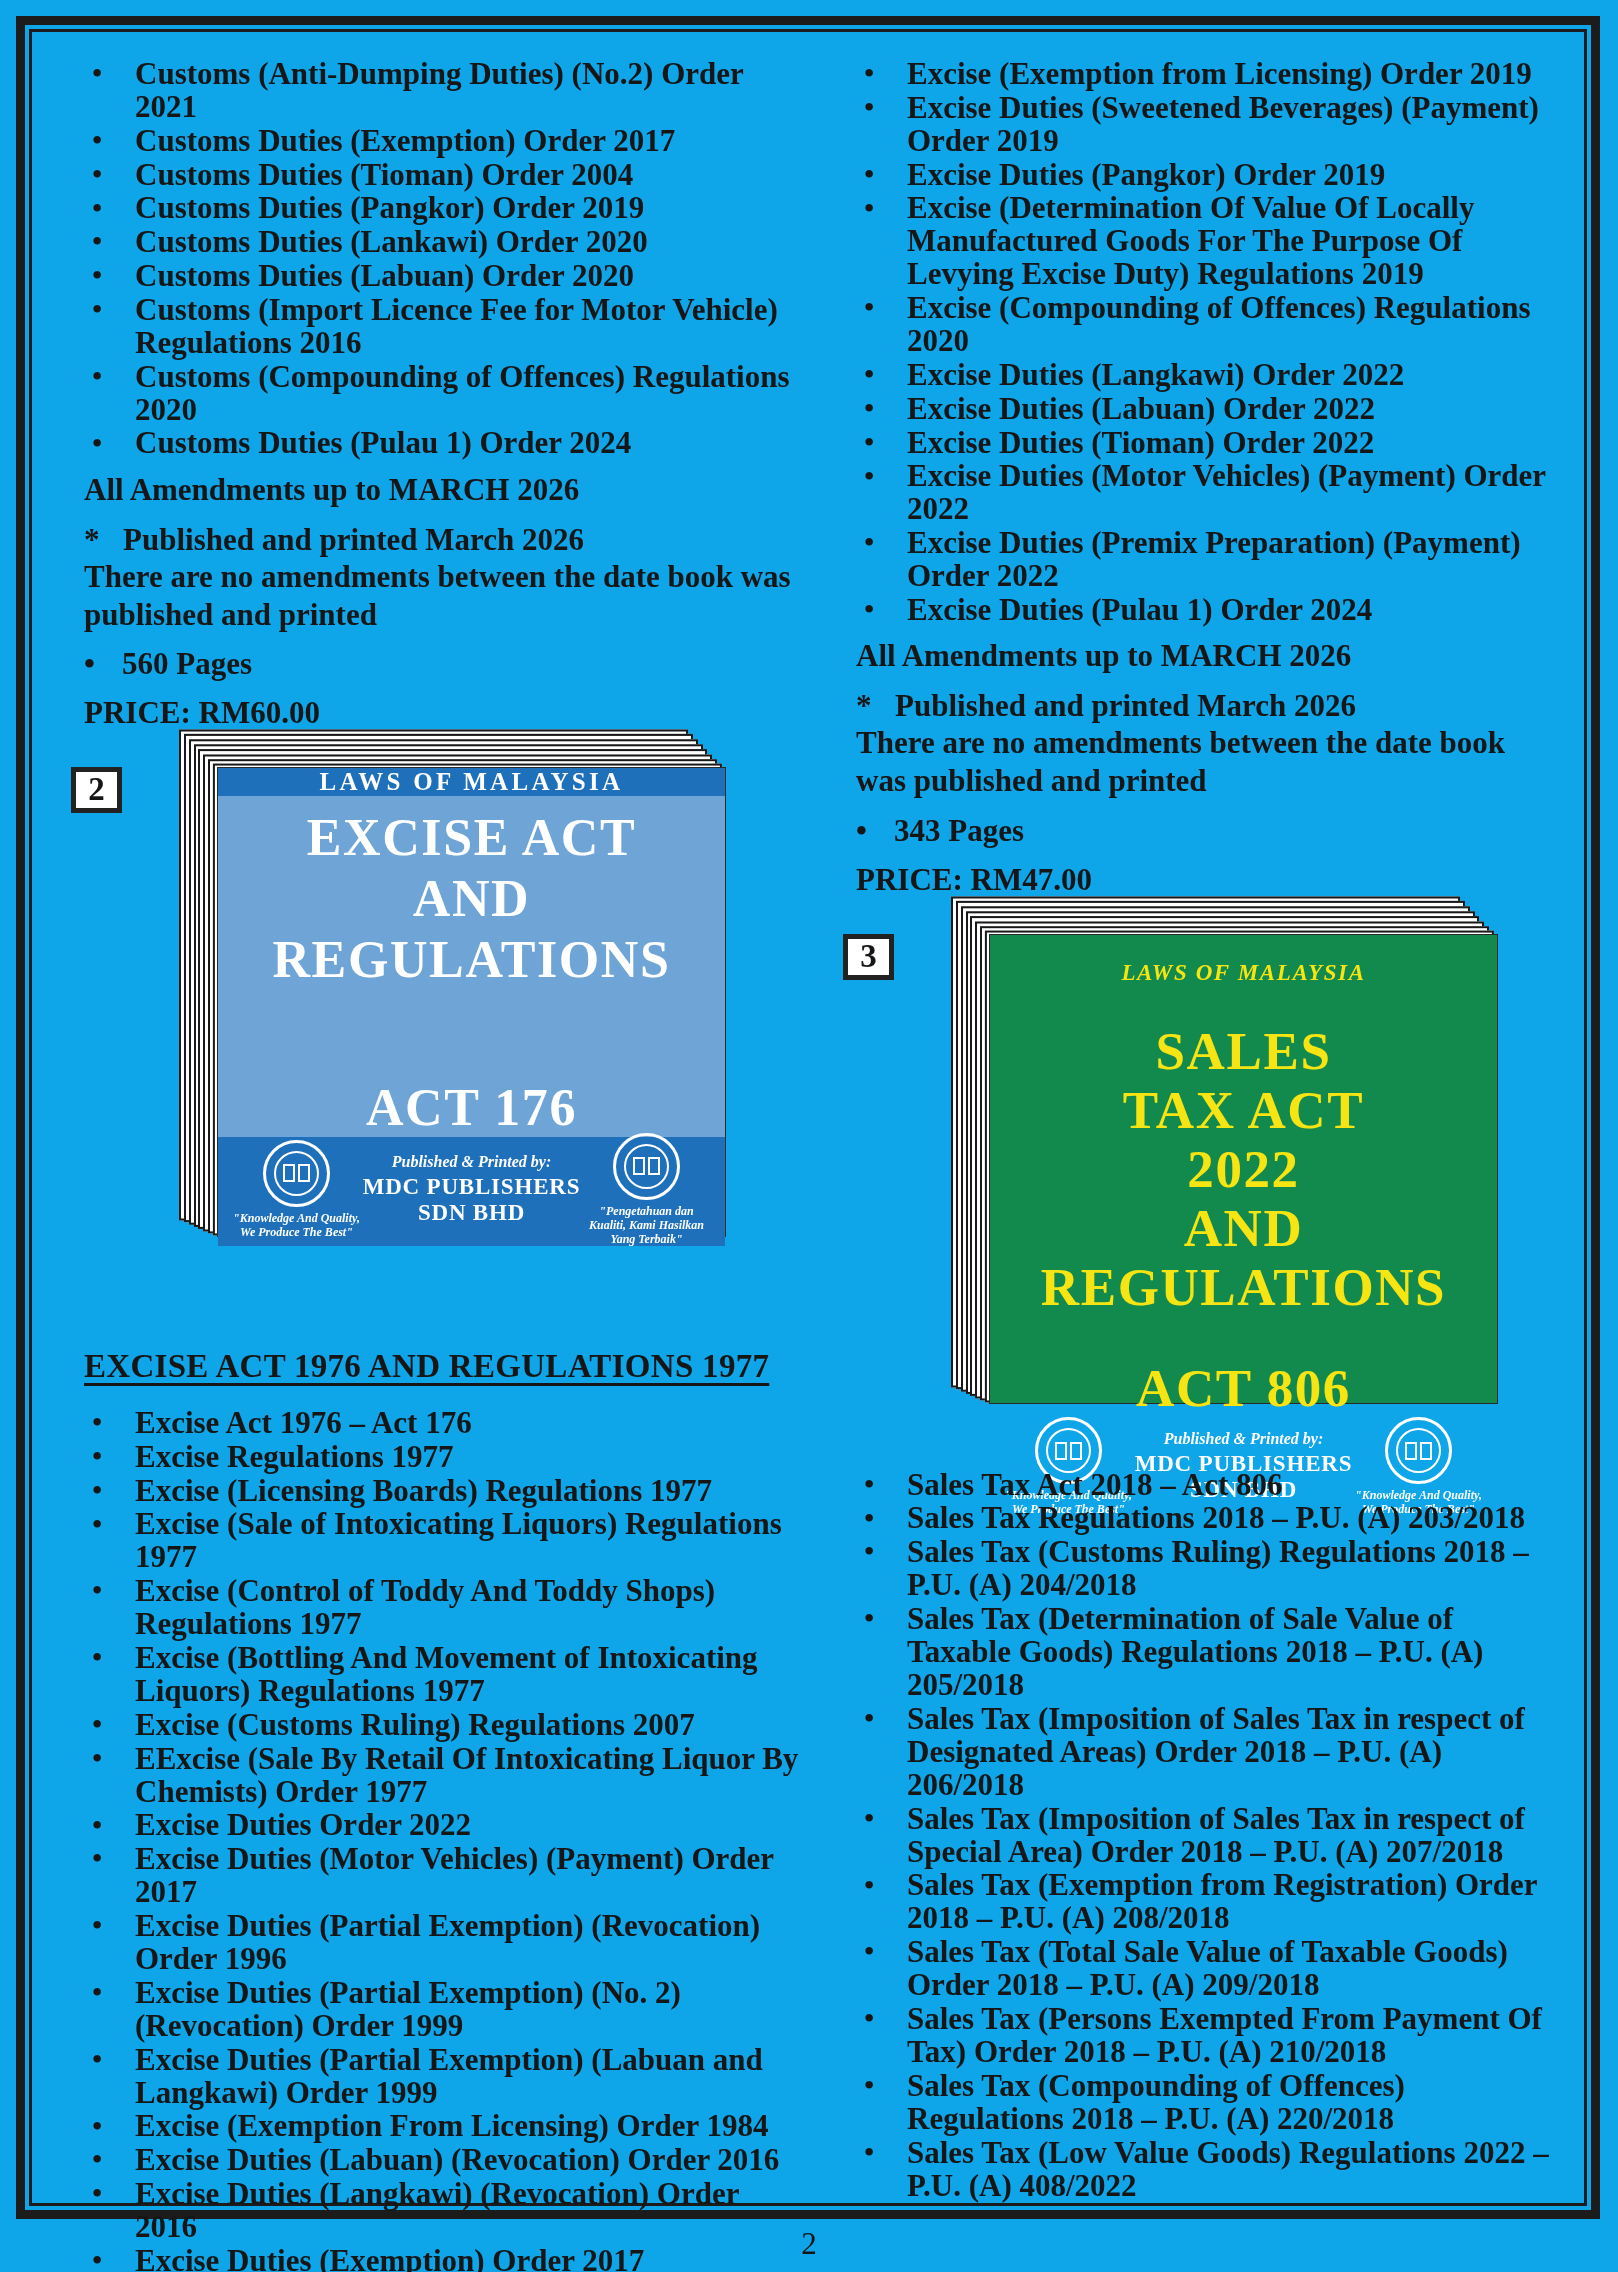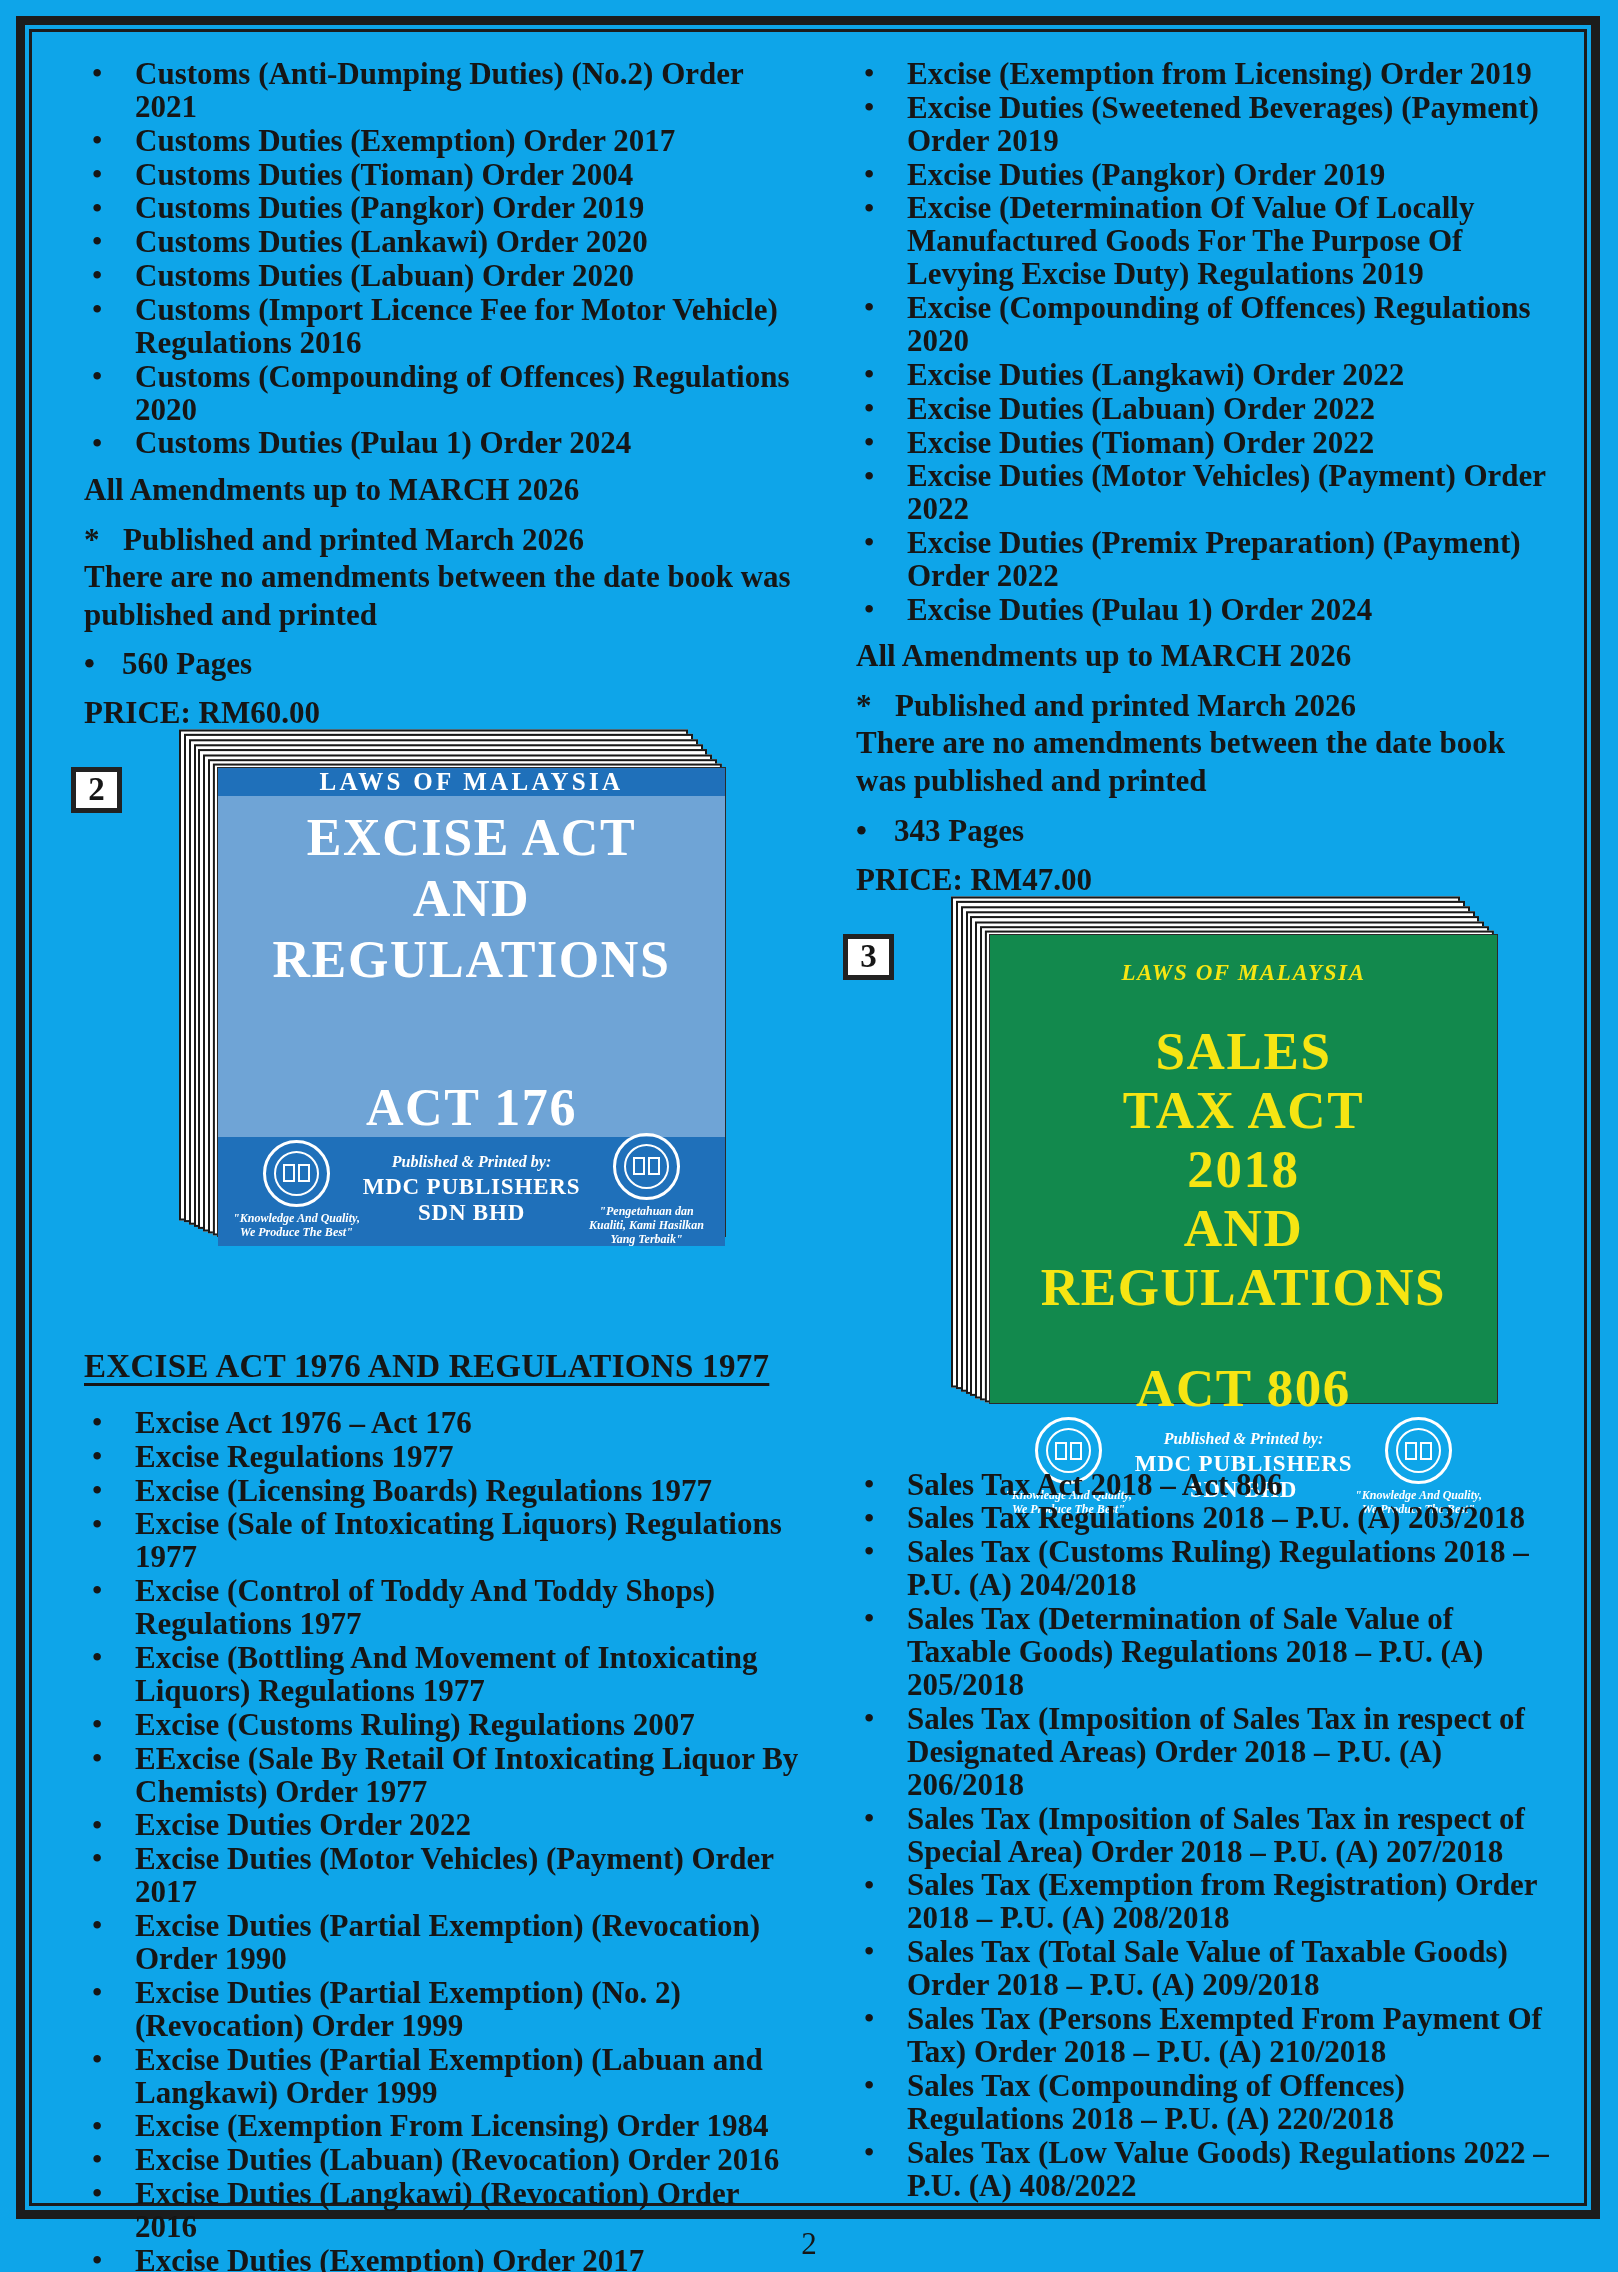--- a/index.html
+++ b/index.html
@@ -186,21 +186,21 @@
         <li>Excise Act 1976 – Act 176</li>
           <li>Excise Regulations 1977</li>
           <li>Excise (Licensing Boards) Regulations 1977</li>
           <li>Excise (Sale of Intoxicating Liquors) Regulations 1977</li>
           <li>Excise (Control of Toddy And Toddy Shops) Regulations 1977</li>
           <li>Excise (Bottling And Movement of Intoxicating Liquors) Regulations 1977</li>
           <li>Excise (Customs Ruling) Regulations 2007</li>
           <li>EExcise (Sale By Retail Of Intoxicating Liquor By Chemists) Order 1977</li>
           <li>Excise Duties Order 2022</li>
           <li>Excise Duties (Motor Vehicles) (Payment) Order 2017</li>
-          <li>Excise Duties (Partial Exemption) (Revocation) Order 1990</li>
+          <li>Excise Duties (Partial Exemption) (Revocation) Order 1996</li>
           <li>Excise Duties (Partial Exemption) (No. 2) (Revocation) Order 1999</li>
           <li>Excise Duties (Partial Exemption) (Labuan and Langkawi) Order 1999</li>
           <li>Excise (Exemption From Licensing) Order 1984</li>
           <li>Excise Duties (Labuan) (Revocation) Order 2016</li>
           <li>Excise Duties (Langkawi) (Revocation) Order 2016</li>
           <li>Excise Duties (Exemption) Order 2017</li>
       </ul>
     </div>
 
     <div class="col right">
@@ -243,21 +243,21 @@
           <div class="sheet"></div>
           <div class="sheet"></div>
           <div class="sheet"></div>
           <div class="sheet"></div>
           <div class="sheet"></div>
           <div class="cover cover-green" style="background-color: rgb(18, 137, 77); color: rgb(246, 229, 19);">
             <div class="c-head">LAWS OF MALAYSIA</div>
             <div class="c-title">
               <div>SALES</div>
                 <div>TAX ACT</div>
-                <div>2018</div>
+                <div>2022</div>
                 <div>AND</div>
                 <div>REGULATIONS</div>
             </div>
             <div class="c-act">ACT 806</div>
             <div class="c-foot">
               <div class="logo">
                 <div class="logo-circle">
                   <div class="logo-inner">
                       <div class="b"></div>
                       <div class="b"></div>

